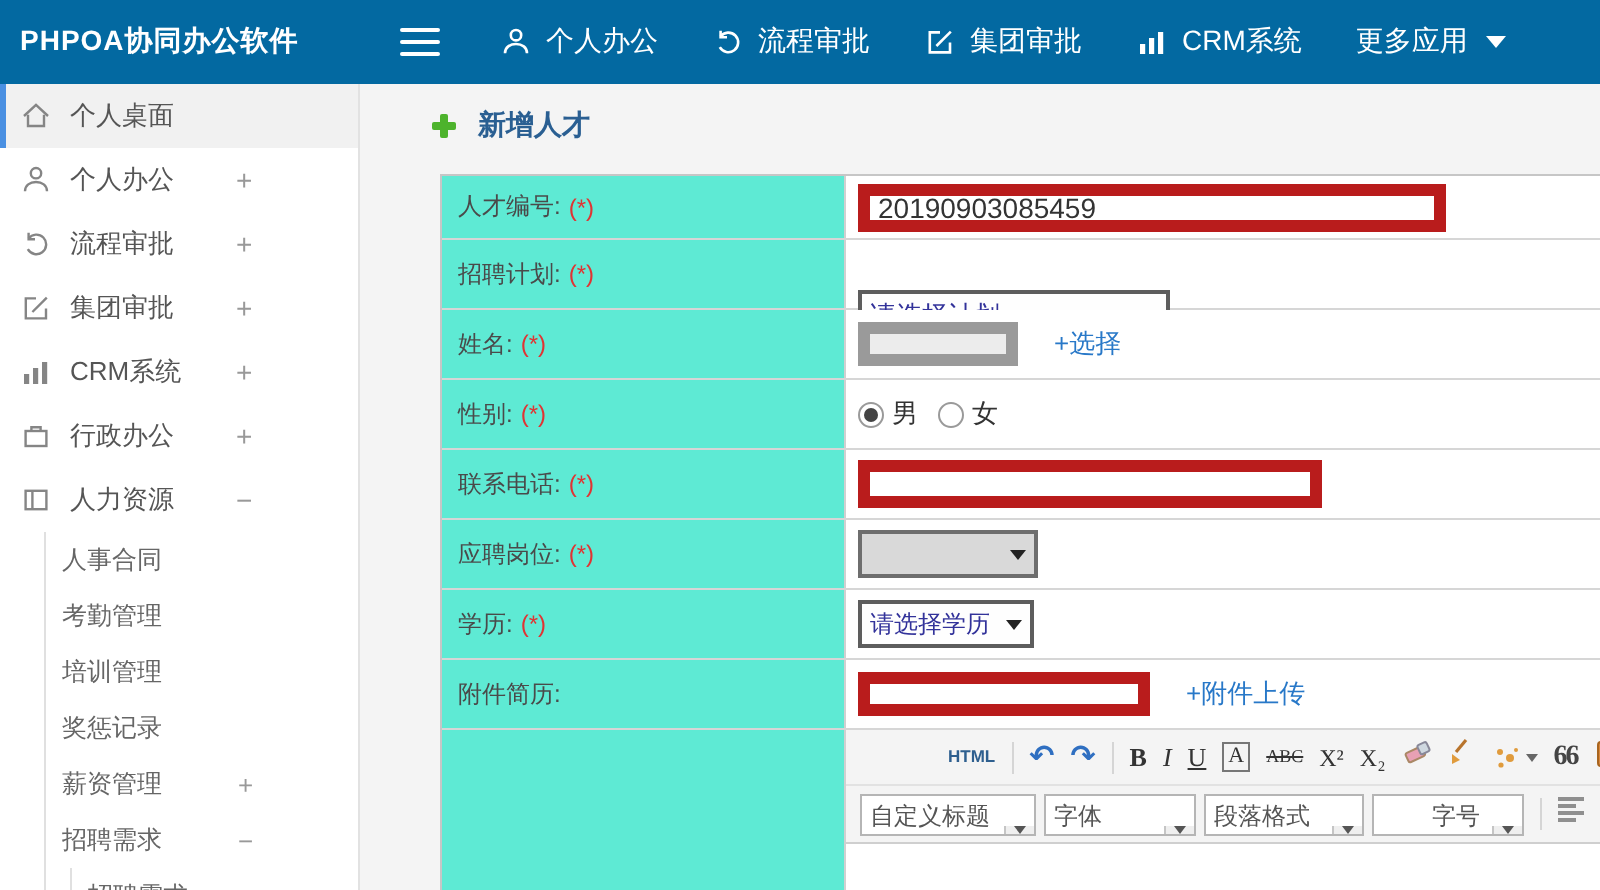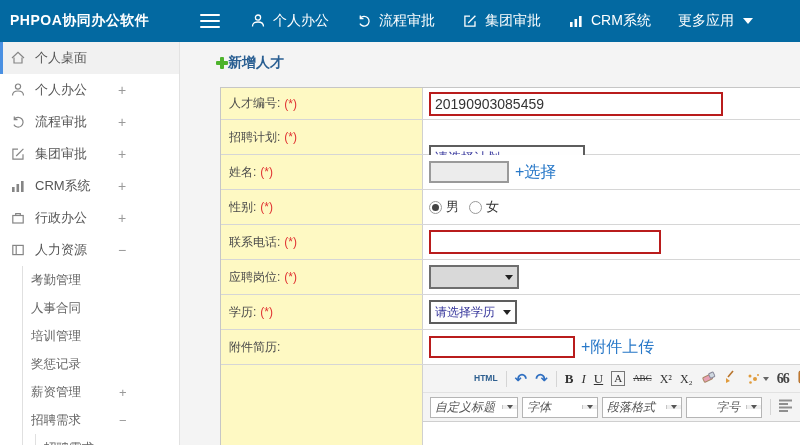--- a/index.html
+++ b/index.html
@@ -35,44 +35,44 @@
   .submenu .sub-item { height:28px; display:flex; align-items:center;
     padding-left:8px; font-size:12.5px; color:#666; position:relative; cursor:pointer; }
   .submenu .sub-item .expand { position:absolute; left:96px; font-size:13px; color:#999; }
   .submenu2 { margin-left:12px; border-left:1px solid #e0e0e0; }
   .submenu2 .sub-item { height:28px; padding-left:8px; }
 
   
   .main { position:absolute; left:181px; top:42px; width:619px; height:403px;
     background:#f4f4f4; overflow:hidden; }
   .page-title { position:absolute; left:35px; top:12px; display:flex;
-    align-items:center; gap:0; }
+    align-items:center; gap:11px; }
   .plus-icon { position:relative; width:12px; height:12px; }
   .plus-icon::before { content:""; position:absolute; left:4px; top:0; width:4px;
     height:12px; background:#4db32c; border-radius:1px; }
   .plus-icon::after { content:""; position:absolute; left:0; top:4px; width:12px;
     height:4px; background:#4db32c; border-radius:1px; }
   .page-title span { font-size:14px; font-weight:bold; color:#2a5f92; }
 
   .form-table { position:absolute; left:39px; top:45px; width:1000px;
     border:1px solid #c6c6c6; background:#fff; }
   .frow { display:flex; border-bottom:1px solid #d6d6d6; background:#fff; }
   .frow:last-child { border-bottom:none; }
-  .fl { width:202px; background:#fef9c3; border-right:1px solid #d0d0d0;
+  .fl { width:202px; background:#5eead4; border-right:1px solid #d0d0d0;
     display:flex; align-items:center; padding-left:8px; font-size:12px;
     color:#4a4a4a; flex-shrink:0; }
   .fl .req { color:#e03433; margin-left:4px; }
   .fv { flex:1; display:flex; align-items:center; padding-left:6px; background:#fff; }
   .h32 { height:32px; } .h35 { height:35px; }
 
-  .txt { border:2px solid #b91c1c; height:24px; font-size:14px; color:#333;
+  .txt { border:6px solid #b91c1c; height:24px; font-size:14px; color:#333;
     padding:0 4px; font-family:inherit; background:#fff; }
   .txt.small { height:22px; font-size:12px; }
   .txt.gray { background:#ececec; border-color:#9a9a9a; }
-  .blue-link { font-size:16px; color:#2878c8; margin-left:6px; text-decoration:none;
+  .blue-link { font-size:13px; color:#2878c8; margin-left:18px; text-decoration:none;
     cursor:pointer; white-space:nowrap; }
 
   .sel { display:flex; align-items:center; background:#fefefe; border:2px solid #5d5d5d;
     height:26px; color:#32329a; font-size:13px; padding:0 4px; cursor:pointer; }
   .sel .sel-arrow { margin-left:auto; width:0; height:0; border-left:4px solid transparent;
     border-right:4px solid transparent; border-top:5px solid #222; }
   .sel.plan { width:156px;margin-top:42px; }
   .sel.pos  { width:90px; height:24px; background:#d9d9d9; border-color:#6e6e6e; }
   .sel.edu  { width:88px; height:24px; font-size:12px; }
 
@@ -98,21 +98,21 @@
   .ti.supsub { font-size:12px; }
   .ti.quote { font-weight:bold; font-size:14px; letter-spacing:-1px; color:#444; }
   .ti.htmlbtn { font-size:8.5px; font-weight:bold; color:#2e5f8f;padding-left:44px; }
   .ti.undo { color:#2f6fc1; font-size:15px; font-weight:bold; }
   .tsep { width:1px; height:16px; background:#d5d5d5; }
   .mini-caret { width:0; height:0; border-left:3.5px solid transparent;
     border-right:3.5px solid transparent; border-top:4px solid #666; margin-left:3px; }
   .icon-group { display:flex; align-items:center; cursor:pointer; }
 
   .dd { height:21px; background:#fff; border:1px solid #b5b5b5; display:flex;
-    align-items:center; font-size:12px; color:#555; cursor:pointer;font-style:italic; }
+    align-items:flex-end; font-size:12px; color:#555; cursor:pointer; }
   .dd .lbl { padding:0 4px; flex:1; display:flex; align-items:center; white-space:nowrap; overflow:hidden; }
   .dd .dbtn { width:15px; border-left:1px solid #c5c5c5; background:#efefef;
     display:flex; align-items:center; justify-content:center; }
   .dd .dbtn i { width:0; height:0; border-left:3.5px solid transparent;
     border-right:3.5px solid transparent; border-top:4px solid #555; }
 </style>
 </head>
 <body>
 
 <div class="topbar">
@@ -234,24 +234,24 @@
           <rect x="2.8" y="3.4" width="10.4" height="9.2"></rect>
           <path d="M6.2 3.4v9.2"></path>
         </svg>
       </span>
     <span>人力资源</span>
     <span class="expand">−</span>
   </div>
 
   <div class="submenu">
     <div class="sub-item">
+      <span>人事合同</span>
+    </div>
+    <div class="sub-item">
       <span>考勤管理</span>
-    </div>
-    <div class="sub-item">
-      <span>人事合同</span>
     </div>
     <div class="sub-item">
       <span>培训管理</span>
     </div>
     <div class="sub-item">
       <span>奖惩记录</span>
     </div>
     <div class="sub-item">
       <span>薪资管理</span>
       <span class="expand">+</span>

